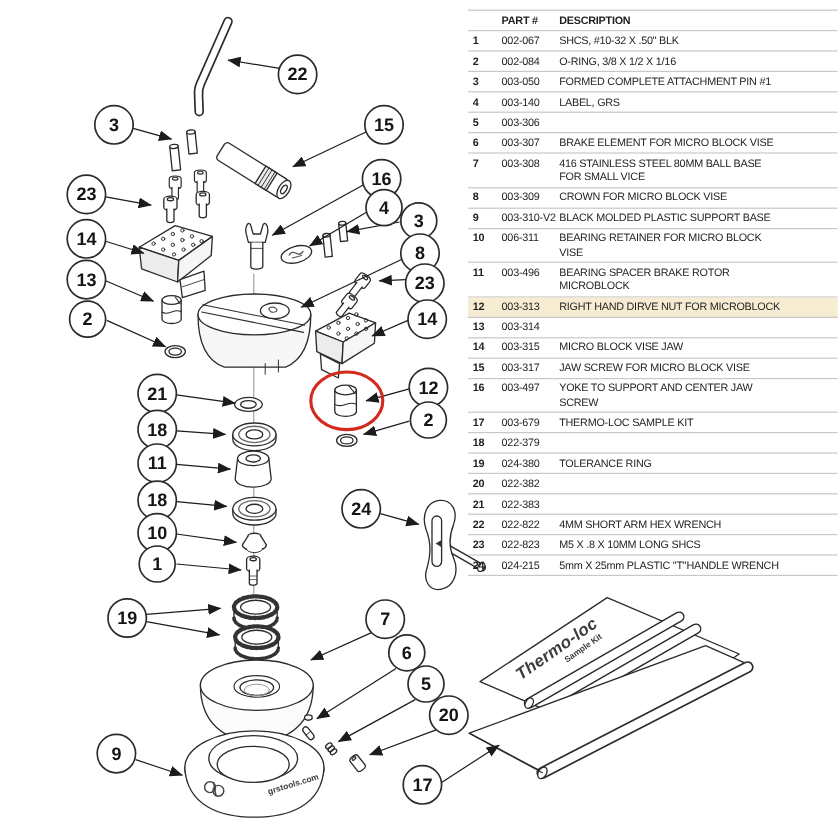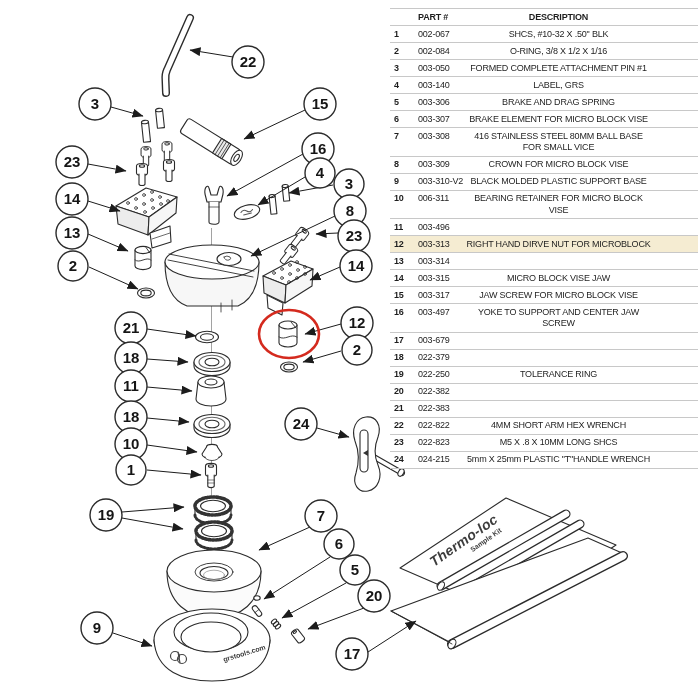--- a/index.html
+++ b/index.html
@@ -8,21 +8,21 @@
   svg text{font-family:"Liberation Sans",sans-serif;}
   .btxt{font-size:15px;font-weight:bold;fill:#151515;text-anchor:middle;}
   
   .ptable{position:absolute;left:390px;top:8px;width:308px;border-top:1px solid #c8c8c8;
           font-size:9px;letter-spacing:-0.2px;color:#1e1e1e;}
   .prow{display:flex;align-items:flex-start;border-bottom:1px solid #c8c8c8;
         padding:2.5px 0 2px 0;line-height:11.5px;}
   .prow.hl{background:#f5ecd2;}
   .c-num{width:24px;font-weight:bold;padding-left:4px;flex:none;}
   .c-part{width:48px;flex:none;}
-  .c-desc{width:185px;flex:none;padding-right:2px;text-align:center;}
+  .c-desc{width:185px;flex:none;padding-right:2px;}
   .phead{font-weight:bold;}
 </style>
 </head>
 <body>
 
 <div class="canvas">
 
   <svg width="700" height="700" viewBox="0 0 700 700" style="position:absolute;left:0;top:0;">
     <defs>
       <marker id="arw" markerWidth="12" markerHeight="9" refX="10.5" refY="4.5" orient="auto" markerUnits="userSpaceOnUse">
@@ -507,21 +507,20 @@
           <span class="c-desc">FORMED COMPLETE ATTACHMENT PIN #1</span>
         </div>
         <div class="prow">
           <span class="c-num">4</span>
           <span class="c-part">003-140</span>
           <span class="c-desc">LABEL, GRS</span>
         </div>
         <div class="prow">
           <span class="c-num">5</span>
           <span class="c-part">003-306</span>
-          <span class="c-desc">BRAKE AND DRAG SPRING</span>
         </div>
         <div class="prow">
           <span class="c-num">6</span>
           <span class="c-part">003-307</span>
           <span class="c-desc">BRAKE ELEMENT FOR MICRO BLOCK VISE</span>
         </div>
         <div class="prow">
           <span class="c-num">7</span>
           <span class="c-part">003-308</span>
           <span class="c-desc">416 STAINLESS STEEL 80MM BALL BASE FOR SMALL VICE</span>
@@ -537,20 +536,21 @@
           <span class="c-desc">BLACK MOLDED PLASTIC SUPPORT BASE</span>
         </div>
         <div class="prow">
           <span class="c-num">10</span>
           <span class="c-part">006-311</span>
           <span class="c-desc">BEARING RETAINER FOR MICRO BLOCK VISE</span>
         </div>
         <div class="prow">
           <span class="c-num">11</span>
           <span class="c-part">003-496</span>
+          <span class="c-desc">BEARING SPACER BRAKE ROTOR MICROBLOCK</span>
         </div>
         <div class="prow hl">
           <span class="c-num">12</span>
           <span class="c-part">003-313</span>
           <span class="c-desc">RIGHT HAND DIRVE NUT FOR MICROBLOCK</span>
         </div>
         <div class="prow">
           <span class="c-num">13</span>
           <span class="c-part">003-314</span>
         </div>
@@ -565,28 +565,29 @@
           <span class="c-desc">JAW SCREW FOR MICRO BLOCK VISE</span>
         </div>
         <div class="prow">
           <span class="c-num">16</span>
           <span class="c-part">003-497</span>
           <span class="c-desc">YOKE TO SUPPORT AND CENTER JAW SCREW</span>
         </div>
         <div class="prow">
           <span class="c-num">17</span>
           <span class="c-part">003-679</span>
+          <span class="c-desc">THERMO-LOC SAMPLE KIT</span>
         </div>
         <div class="prow">
           <span class="c-num">18</span>
           <span class="c-part">022-379</span>
         </div>
         <div class="prow">
           <span class="c-num">19</span>
-          <span class="c-part">022-250</span>
+          <span class="c-part">024-380</span>
           <span class="c-desc">TOLERANCE RING</span>
         </div>
         <div class="prow">
           <span class="c-num">20</span>
           <span class="c-part">022-382</span>
         </div>
         <div class="prow">
           <span class="c-num">21</span>
           <span class="c-part">022-383</span>
         </div>

